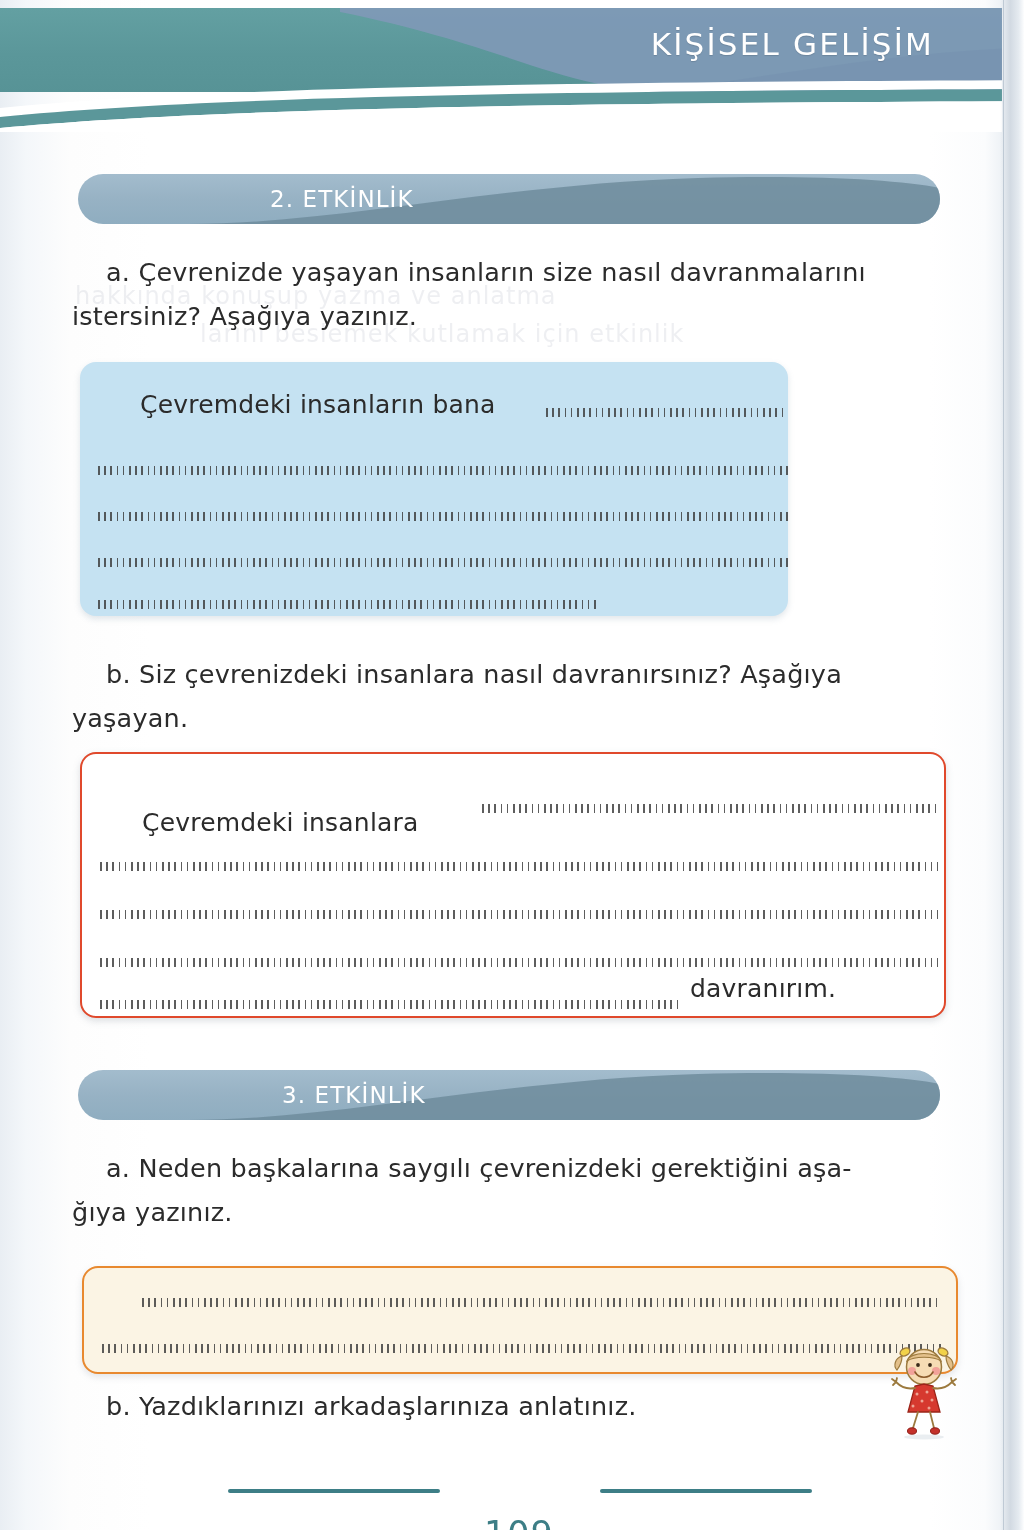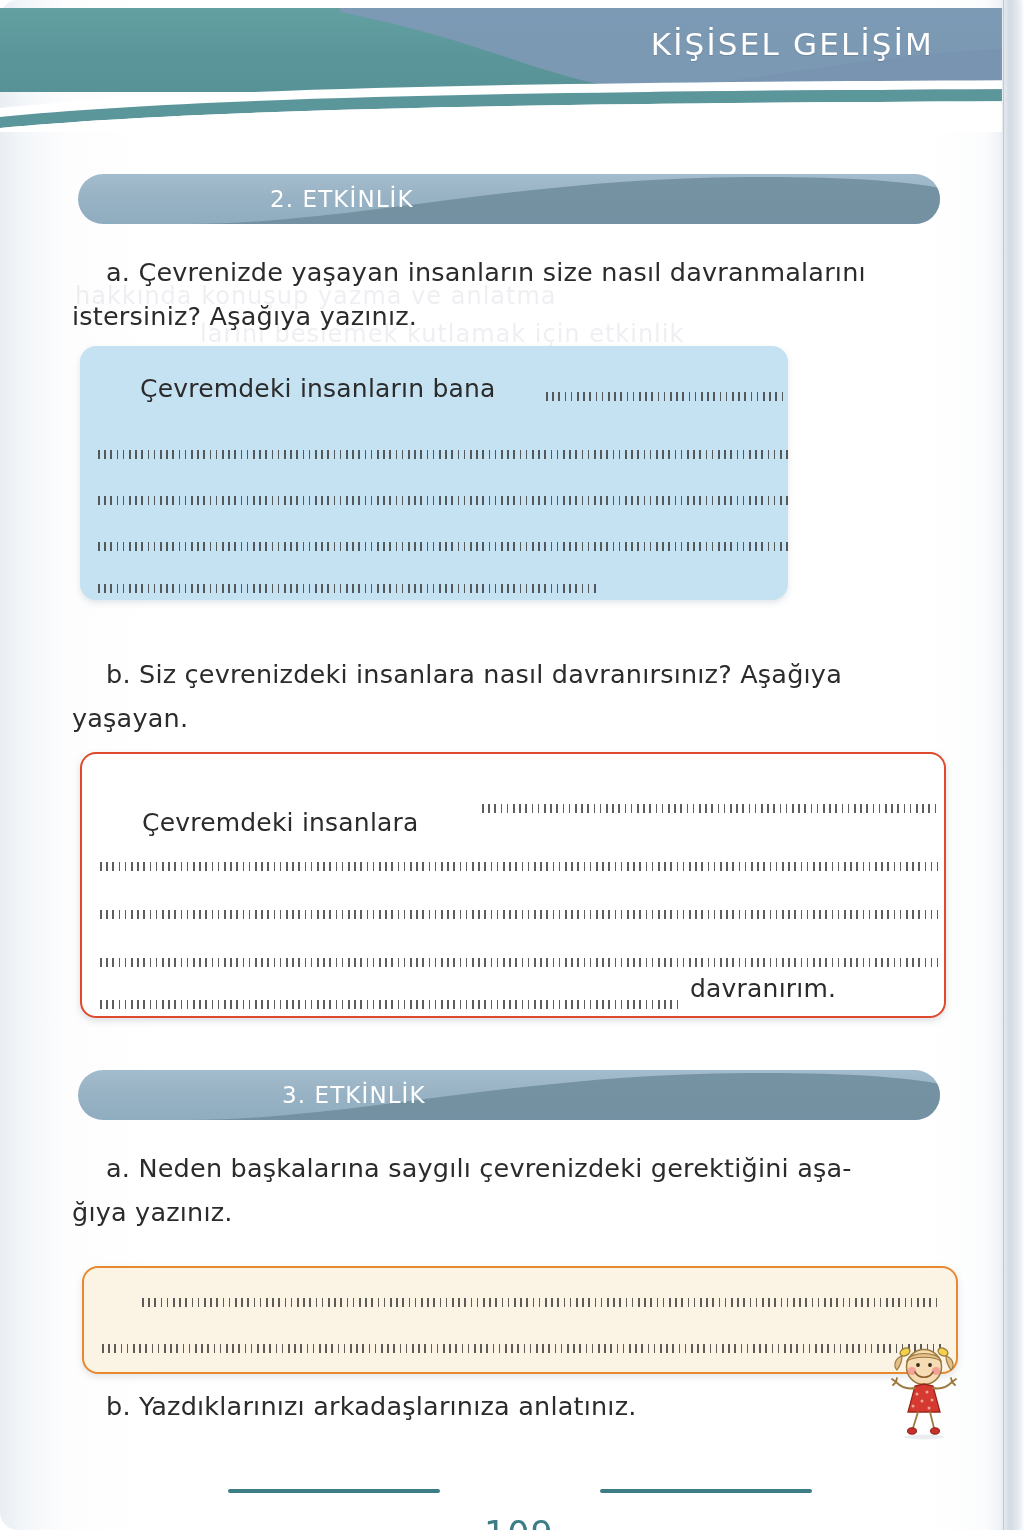--- a/index.html
+++ b/index.html
@@ -13,21 +13,20 @@
     position: relative;
   }
 
   .page {
     position: absolute;
     inset: 0;
     background:
       linear-gradient(90deg,
         #e9eef3 0px, #f4f7fa 26px, #fdfdfd 70px,
         #ffffff 150px, #ffffff 930px, #fbfcfd 985px, #eef2f6 1002px);
-    border-radius: 18px;
   }
 
   
   .page-edge {
     position: absolute;
     top: 0; right: 0;
     width: 34px; height: 1530px;
     background: linear-gradient(90deg,
       rgba(190,200,212,0.0) 0%, rgba(176,188,202,0.45) 30%,
       rgba(206,216,226,0.28) 55%, #ffffff 72%, #ffffff 100%);
@@ -200,21 +199,21 @@
       <path d="M110,50 C260,50 420,10 620,4 C740,1 820,6 862,14 L862,50 Z" fill="#6e8c9c" opacity="0.85"></path>
     </svg>
     <div class="act-label" style="left:192px;">2. ETKİNLİK</div>
   </div>
 
   <div class="qtext" style="top:250px; left:72px;">
     <span class="indent"></span><span>a. Çevrenizde yaşayan insanların size nasıl davranmalarını</span><br>
     <span>istersiniz? Aşağıya yazınız.</span>
   </div>
 
-  <div class="ansbox blue" style="top:346px; left:80px; width:708px; height:254px;">
+  <div class="ansbox blue" style="top:362px; left:80px; width:708px; height:254px;">
     <div class="boxtext" style="top:28px; left:60px;">Çevremdeki insanların bana</div>
     <div class="dots" style="top:46px; left:466px; width:392px;"></div>
     <div class="dots" style="top:104px; left:18px; width:840px;"></div>
     <div class="dots" style="top:150px; left:18px; width:840px;"></div>
     <div class="dots" style="top:196px; left:18px; width:840px;"></div>
     <div class="dots" style="top:238px; left:18px; width:500px;"></div>
   </div>
 
   <div class="qtext" style="top:652px; left:72px;">
     <span class="indent"></span><span>b. Siz çevrenizdeki insanlara nasıl davranırsınız? Aşağıya</span><br>

